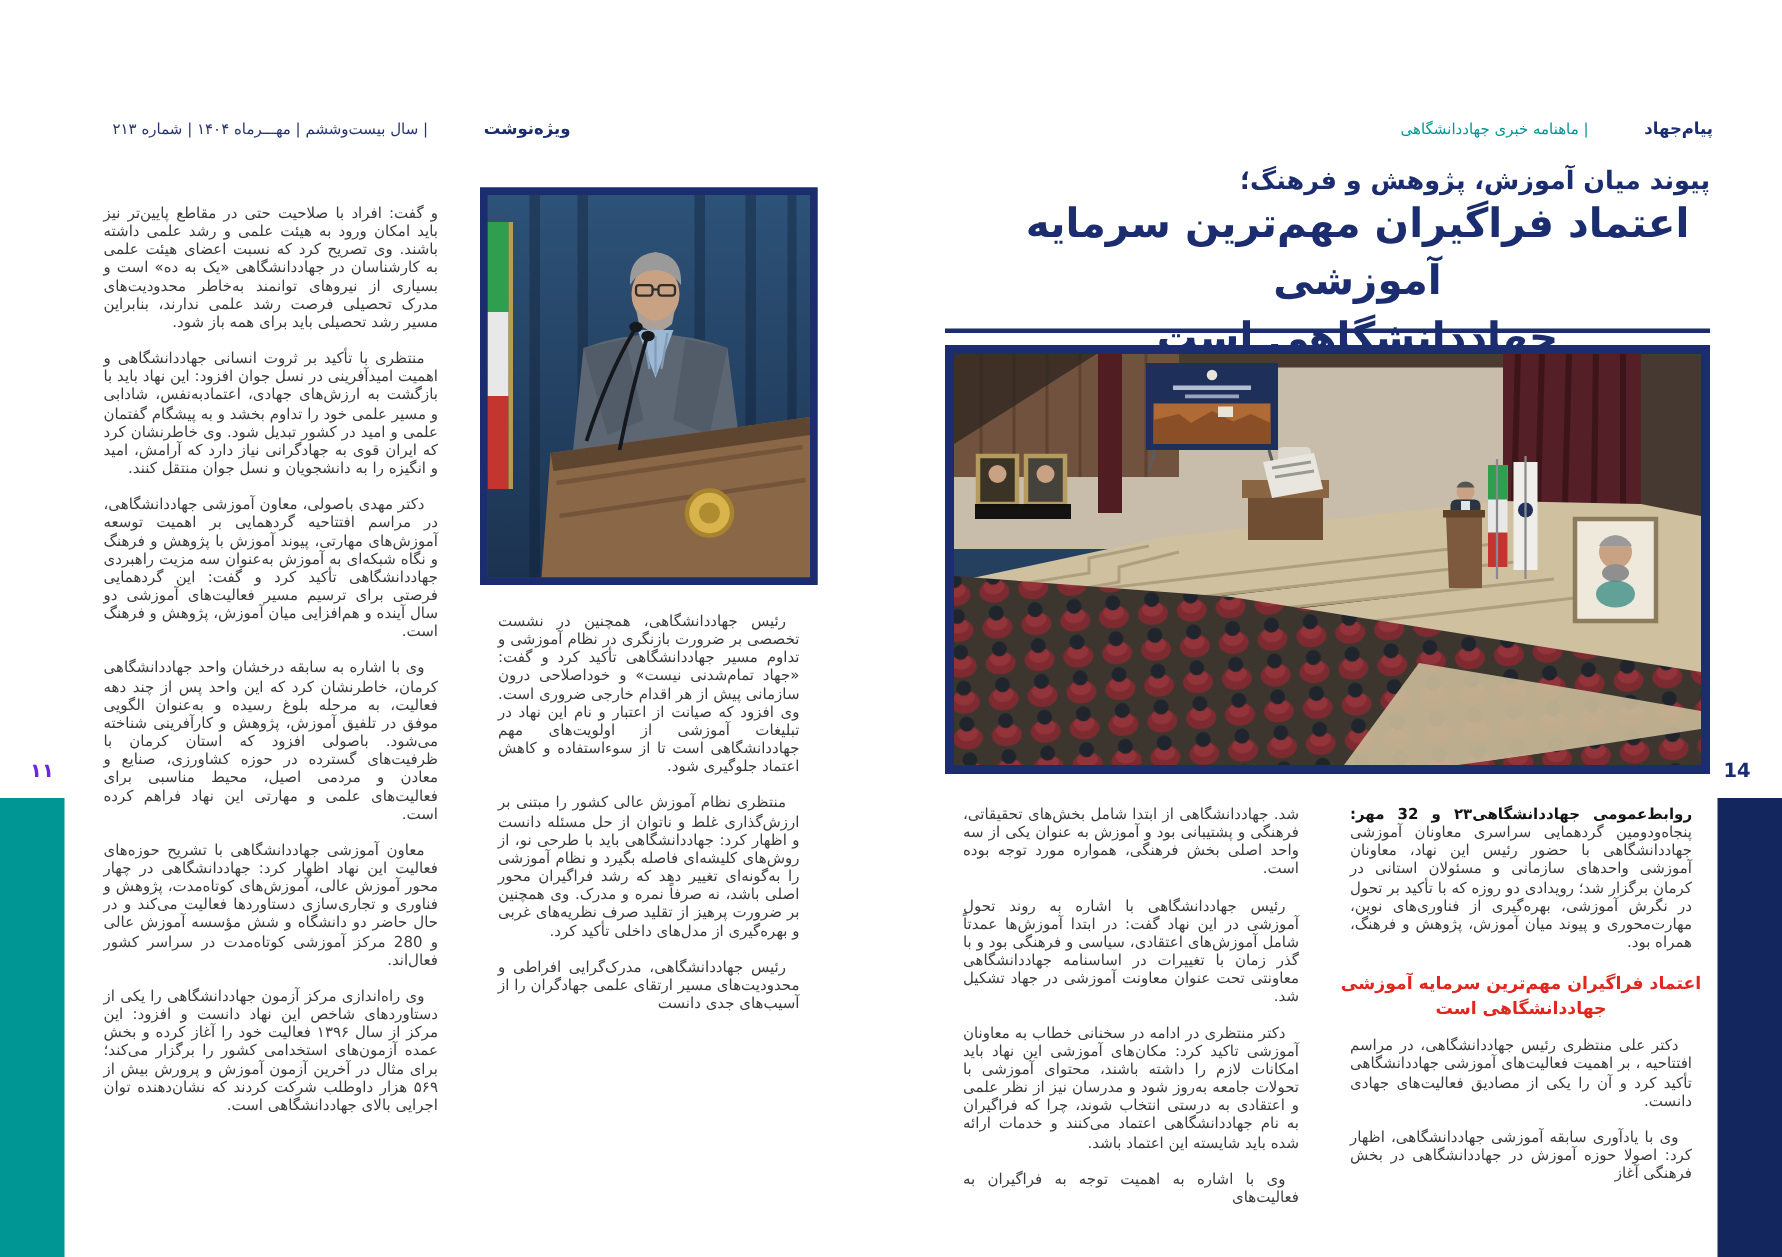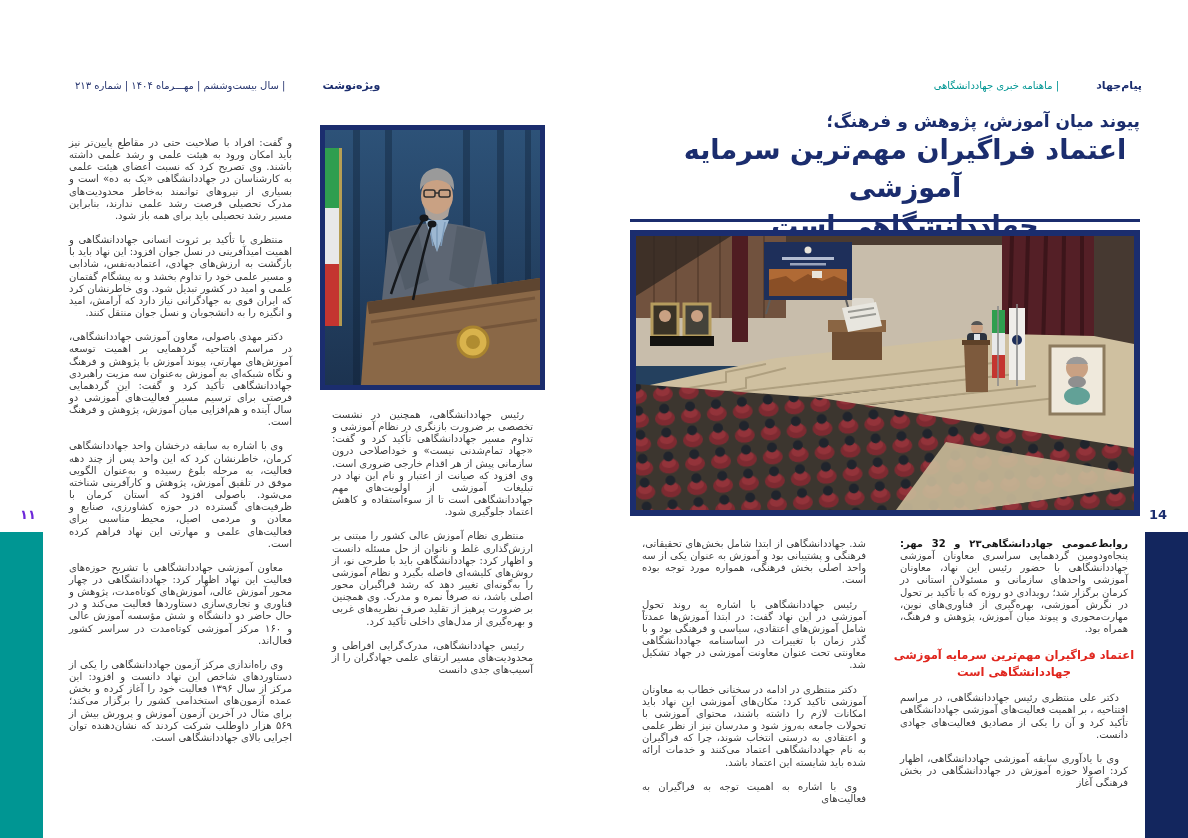--- a/index.html
+++ b/index.html
@@ -232,21 +232,21 @@
   <div class="p-col" style="left:320px;top:397px;width:225px;">
     <p class="body-p ind">رئیس جهاددانشگاهی، همچنین در نشست تخصصی بر ضرورت بازنگری در نظام آموزشی و تداوم مسیر جهاددانشگاهی تأکید کرد و گفت: «جهاد تمام‌شدنی نیست» و خوداصلاحی درون سازمانی پیش از هر اقدام خارجی ضروری است. وی افزود که صیانت از اعتبار و نام این نهاد در تبلیغات آموزشی از اولویت‌های مهم جهاددانشگاهی است تا از سوءاستفاده و کاهش اعتماد جلوگیری شود.</p>
     <p class="body-p ind">منتظری نظام آموزش عالی کشور را مبتنی بر ارزش‌گذاری غلط و ناتوان از حل مسئله دانست و اظهار کرد: جهاددانشگاهی باید با طرحی نو، از روش‌های کلیشه‌ای فاصله بگیرد و نظام آموزشی را به‌گونه‌ای تغییر دهد که رشد فراگیران محور اصلی باشد، نه صرفاً نمره و مدرک. وی همچنین بر ضرورت پرهیز از تقلید صرف نظریه‌های غربی و بهره‌گیری از مدل‌های داخلی تأکید کرد.</p>
     <p class="body-p ind">رئیس جهاددانشگاهی، مدرک‌گرایی افراطی و محدودیت‌های مسیر ارتقای علمی جهادگران را از آسیب‌های جدی دانست</p>
   </div>
   <div class="p-col" style="left:57px;top:125px;width:247px;">
     <p class="body-p">و گفت: افراد با صلاحیت حتی در مقاطع پایین‌تر نیز باید امکان ورود به هیئت علمی و رشد علمی داشته باشند. وی تصریح کرد که نسبت اعضای هیئت علمی به کارشناسان در جهاددانشگاهی «یک به ده» است و بسیاری از نیروهای توانمند به‌خاطر محدودیت‌های مدرک تحصیلی فرصت رشد علمی ندارند، بنابراین مسیر رشد تحصیلی باید برای همه باز شود.</p>
     <p class="body-p ind">منتظری با تأکید بر ثروت انسانی جهاددانشگاهی و اهمیت امیدآفرینی در نسل جوان افزود: این نهاد باید با بازگشت به ارزش‌های جهادی، اعتمادبه‌نفس، شادابی و مسیر علمی خود را تداوم بخشد و به پیشگام گفتمان علمی و امید در کشور تبدیل شود. وی خاطرنشان کرد که ایران قوی به جهادگرانی نیاز دارد که آرامش، امید و انگیزه را به دانشجویان و نسل جوان منتقل کنند.</p>
     <p class="body-p ind">دکتر مهدی باصولی، معاون آموزشی جهاددانشگاهی، در مراسم افتتاحیه گردهمایی بر اهمیت توسعه آموزش‌های مهارتی، پیوند آموزش با پژوهش و فرهنگ و نگاه شبکه‌ای به آموزش به‌عنوان سه مزیت راهبردی جهاددانشگاهی تأکید کرد و گفت: این گردهمایی فرصتی برای ترسیم مسیر فعالیت‌های آموزشی دو سال آینده و هم‌افزایی میان آموزش، پژوهش و فرهنگ است.</p>
     <p class="body-p ind">وی با اشاره به سابقه درخشان واحد جهاددانشگاهی کرمان، خاطرنشان کرد که این واحد پس از چند دهه فعالیت، به مرحله بلوغ رسیده و به‌عنوان الگویی موفق در تلفیق آموزش، پژوهش و کارآفرینی شناخته می‌شود. باصولی افزود که استان کرمان با ظرفیت‌های گسترده در حوزه کشاورزی، صنایع و معادن و مردمی اصیل، محیط مناسبی برای فعالیت‌های علمی و مهارتی این نهاد فراهم کرده است.</p>
-    <p class="body-p ind">معاون آموزشی جهاددانشگاهی با تشریح حوزه‌های فعالیت این نهاد اظهار کرد: جهاددانشگاهی در چهار محور آموزش عالی، آموزش‌های کوتاه‌مدت، پژوهش و فناوری و تجاری‌سازی دستاوردها فعالیت می‌کند و در حال حاضر دو دانشگاه و شش مؤسسه آموزش عالی و ۱۶۰ مرکز آموزشی کوتاه‌مدت در سراسر کشور فعال‌اند.</p>
+    <p class="body-p ind">معاون آموزشی جهاددانشگاهی با تشریح حوزه‌های فعالیت این نهاد اظهار کرد: جهاددانشگاهی در چهار محور آموزش عالی، آموزش‌های کوتاه‌مدت، پژوهش و فناوری و تجاری‌سازی دستاوردها فعالیت می‌کند و در حال حاضر دو دانشگاه و شش مؤسسه آموزش عالی و 280 مرکز آموزشی کوتاه‌مدت در سراسر کشور فعال‌اند.</p>
     <p class="body-p ind">وی راه‌اندازی مرکز آزمون جهاددانشگاهی را یکی از دستاوردهای شاخص این نهاد دانست و افزود: این مرکز از سال ۱۳۹۶ فعالیت خود را آغاز کرده و بخش عمده آزمون‌های استخدامی کشور را برگزار می‌کند؛ برای مثال در آخرین آزمون آموزش و پرورش بیش از ۵۶۹ هزار داوطلب شرکت کردند که نشان‌دهنده توان اجرایی بالای جهاددانشگاهی است.</p>
   </div>
 
   <div class="pagenum pagenum-left">۱۱</div>
   <div class="pagenum pagenum-right">14</div>
   <div class="edgebar edgebar-left"></div>
   <div class="edgebar edgebar-right"></div>
 
 </div>
 

